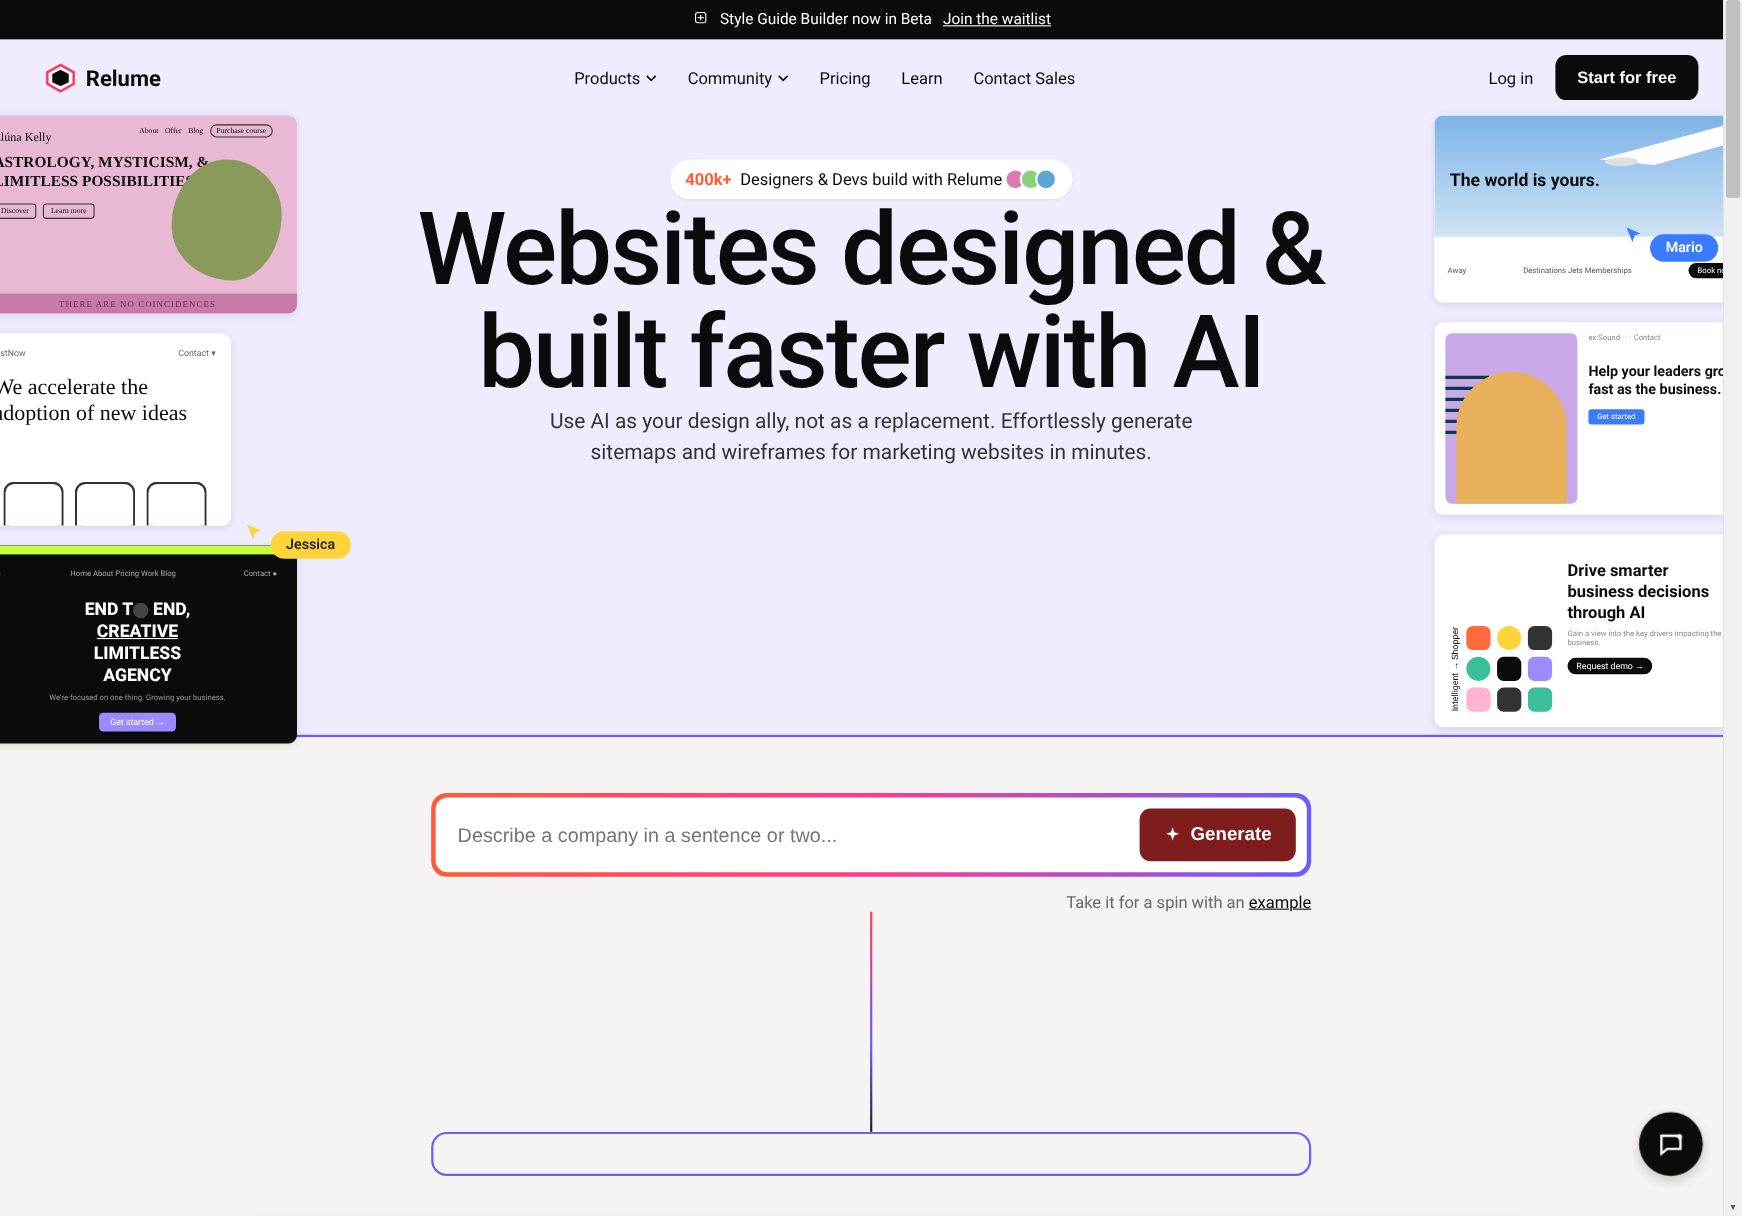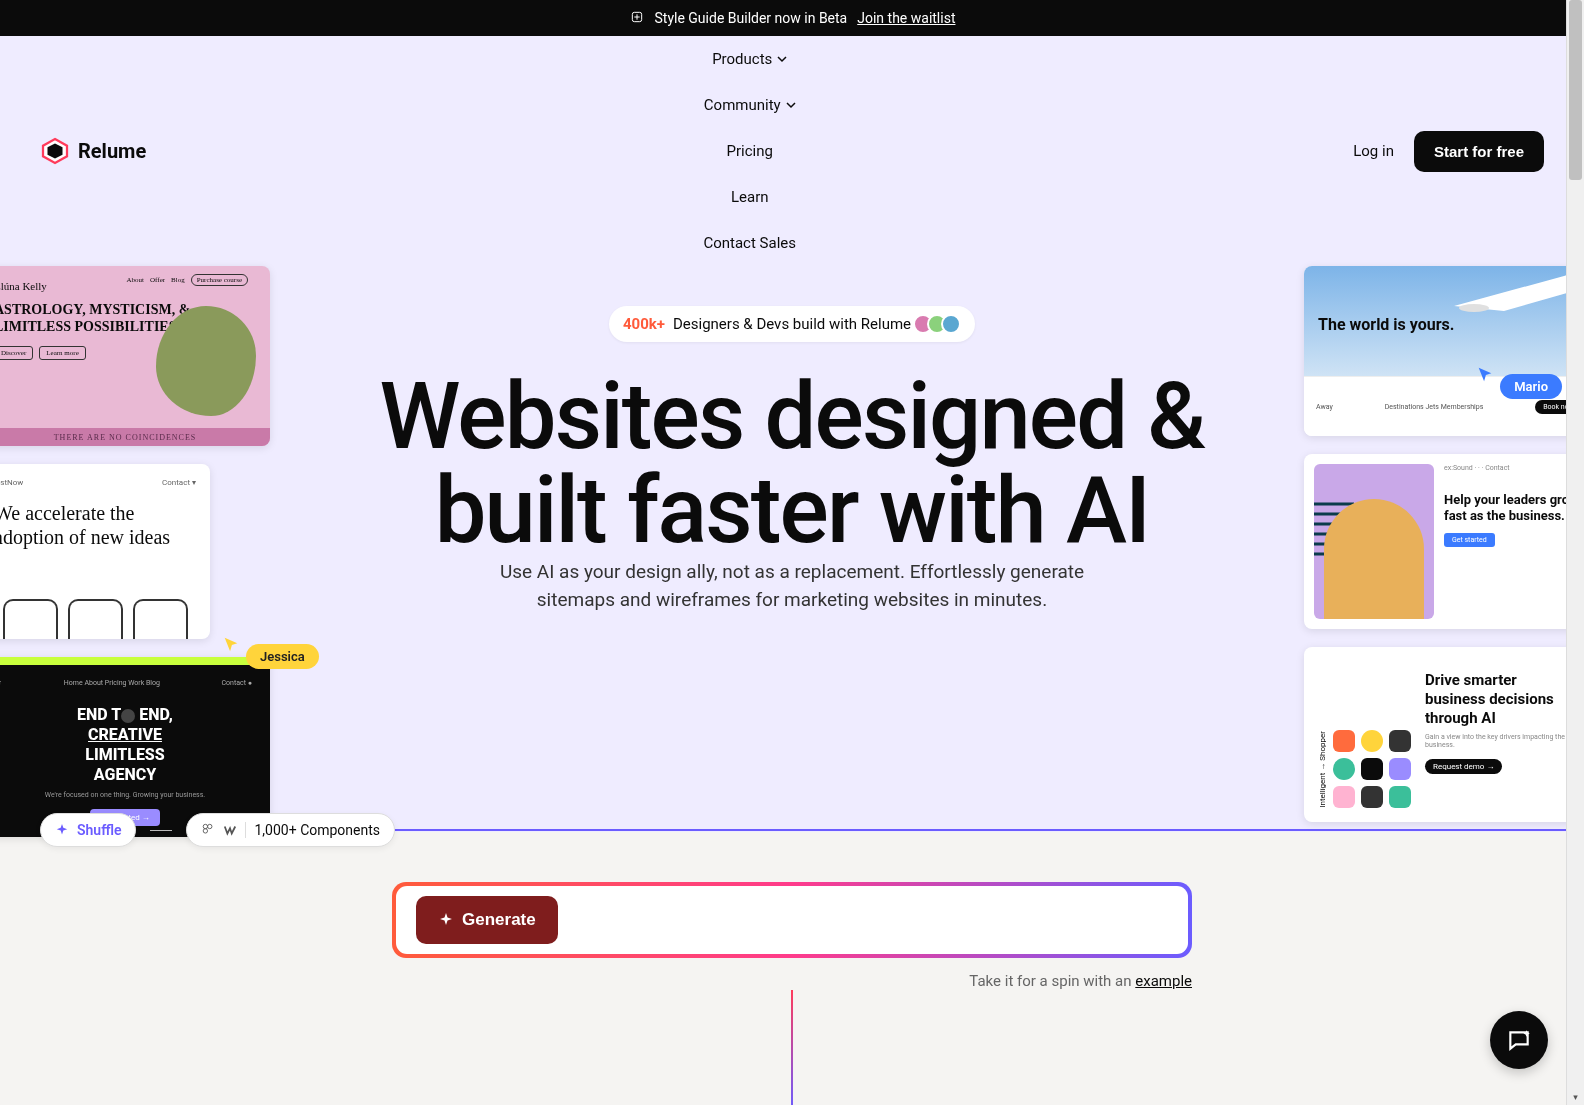--- a/index.html
+++ b/index.html
@@ -33,21 +33,21 @@
   display: flex;
   align-items: center;
   justify-content: space-between;
   padding: 14px 40px;
 }
 .logo { display: flex; align-items: center; gap: 8px; font-weight: 700; font-size: 20px; }
 .logo-mark {
   width: 30px; height: 30px;
   position: relative;
 }
-.nav-center { display: flex; gap: 28px; align-items: center; flex-direction: column; }
+.nav-center { display: flex; gap: 28px; align-items: center; }
 .nav-item { display: flex; align-items: center; gap: 5px; font-size: 15px; cursor: pointer; color: #0b0b0b; }
 .chev { width: 10px; height: 10px; }
 .nav-right { display: flex; align-items: center; gap: 20px; }
 .login { font-size: 15px; cursor: pointer; }
 .cta-btn {
   background: #0b0b0b; color: #fff; border-radius: 10px;
   padding: 12px 20px; font-size: 15px; font-weight: 600; border: none; cursor: pointer;
 }
 
 
@@ -56,21 +56,20 @@
   position: relative;
   padding: 40px 0 0 0;
   border-bottom: 2px solid #6b5cff;
   min-height: 565px;
 }
 .hero-inner { max-width: 1000px; margin: 0 auto; text-align: center; position: relative; }
 .pill {
   display: inline-flex; align-items: center; gap: 8px;
   background: #fff; border-radius: 999px; padding: 8px 14px;
   font-size: 15px; box-shadow: 0 1px 3px rgba(0,0,0,0.06);
-  margin-bottom: 28px;
 }
 .pill .count { color: #ff5b3b; font-weight: 700; }
 .avatars { display: flex; }
 .av { width: 20px; height: 20px; border-radius: 50%; border: 2px solid #fff; margin-left: -6px; }
 .av:nth-child(1){background:#d97bb0}.av:nth-child(2){background:#8bd17c}.av:nth-child(3){background:#5aa7d1}
 
 .hero h1 {
   font-size: 92px; line-height: 1.02; font-weight: 500; letter-spacing: -0.02em;
 }
 .hero p.sub {
@@ -393,47 +392,27 @@
         <span class="avatars">
           <span class="av"></span>
           <span class="av"></span>
           <span class="av"></span>
         </span>
       </div>
       <h1>Websites designed &amp; built faster with AI</h1>
       <p class="sub">Use AI as your design ally, not as a replacement. Effortlessly generate sitemaps and wireframes for marketing websites in minutes.</p>
     </div>
 
-    <div class="toolbar">
-      <div class="tb-pill">
-        <svg class="ic" viewBox="0 0 16 16">
-            <path d="M8 1l1.5 4.5L14 7l-4.5 1.5L8 13l-1.5-4.5L2 7l4.5-1.5z" fill="#6b5cff"></path>
-          </svg>
-        <span class="shuffle-txt">Shuffle</span>
-      </div>
-      <div class="line"></div>
-      <div class="tb-pill">
-        <svg class="ic" viewBox="0 0 16 16">
-            <circle cx="5" cy="4" r="2.5" fill="none" stroke="#555"></circle>
-            <circle cx="10" cy="4" r="2.5" fill="none" stroke="#555"></circle>
-            <circle cx="5" cy="9" r="2.5" fill="none" stroke="#555"></circle>
-          </svg>
-        <svg class="ic" viewBox="0 0 16 16">
-            <path d="M2 4l3 8 3-6 2 6 4-8" fill="none" stroke="#555" stroke-width="2"></path>
-          </svg>
-        <span class="sep"></span>
-        <span>1,000+ Components</span>
-      </div>
-    </div>
   </div>
 </div>
 
 <div class="gen-wrap">
   <div class="gen-box">
     <div class="gen-inner">
+      <input type="text" placeholder="Describe a company in a sentence or two..." style="">
       <button class="gen-btn">
         <svg viewBox="0 0 16 16">
             <path d="M8 1l1.5 4.5L14 7l-4.5 1.5L8 13l-1.5-4.5L2 7l4.5-1.5z" fill="#fff"></path>
           </svg>
         <span>Generate</span>
       </button>
     </div>
   </div>
   <div class="example">
     <span>Take it for a spin with an </span><a href="#">example</a>

